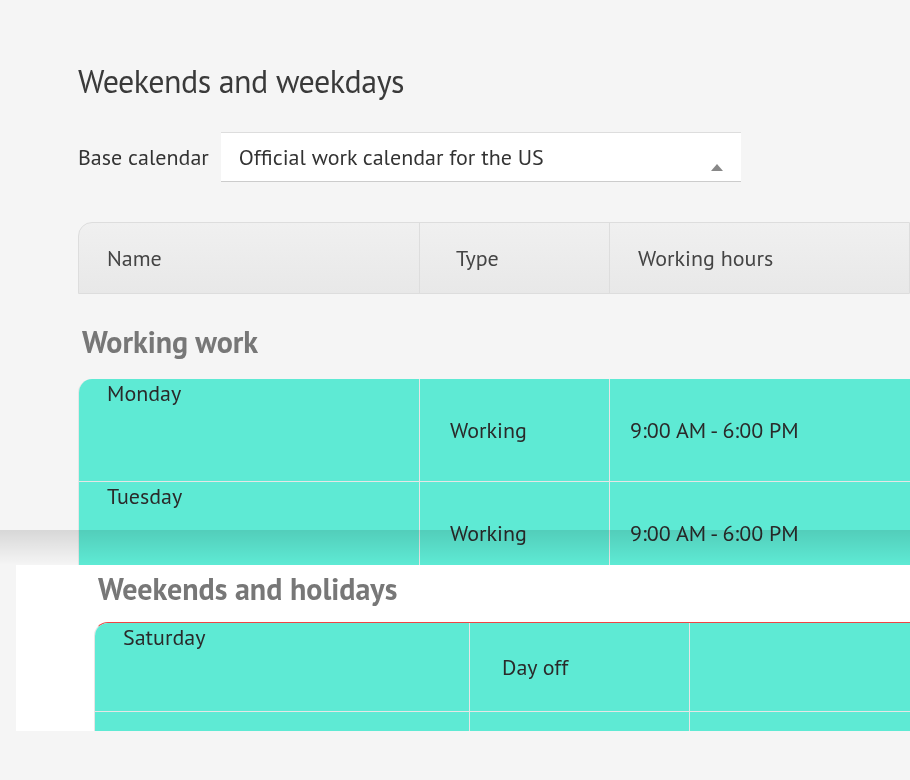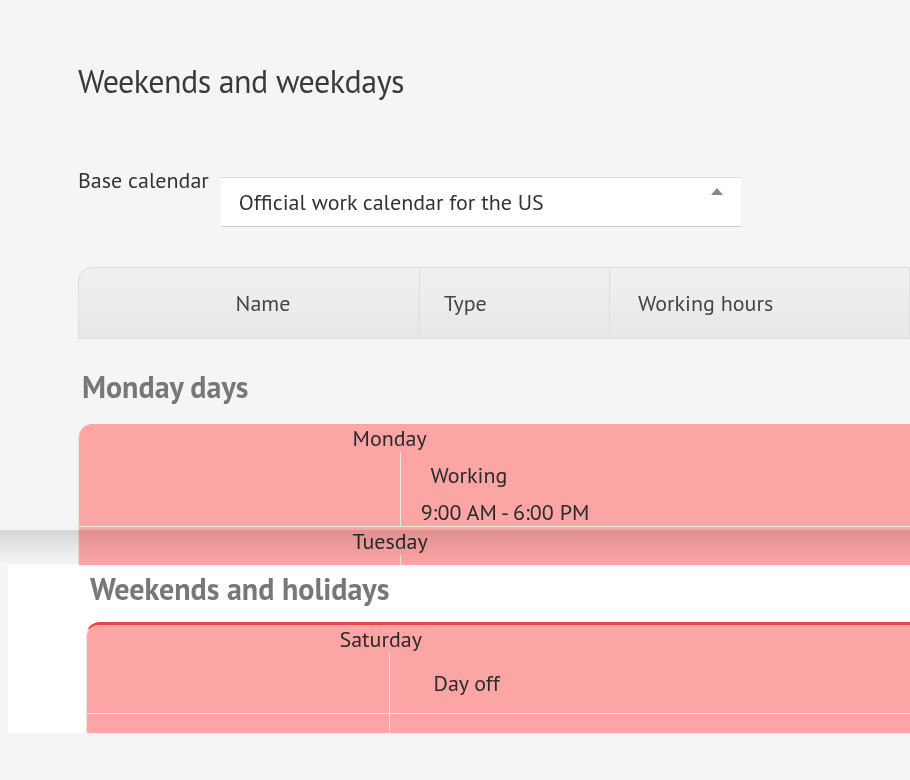--- a/index.html
+++ b/index.html
@@ -37,26 +37,25 @@
     }
     .calendar-select {
       background: #fff;
       border: 1px solid #ddd;
       border-left: none;
       border-right: none;
       border-bottom: 1px solid #ccc;
       padding: 10px 18px;
       width: 520px;
       display: flex;
-      align-items: flex-start;
+      align-items: flex-end;
       justify-content: space-between;
       font-size: 22px;
       color: #333;
       cursor: pointer;
-      margin-top: 45px;
     }
     .calendar-select-arrow {
       width: 0;
       height: 0;
       border-left: 6px solid transparent;
       border-right: 6px solid transparent;
       border-bottom: 7px solid #888;
     }
     .table-container {
       position: relative;
@@ -69,57 +68,55 @@
       height: 72px;
       align-items: center;
       overflow: hidden;
     }
     .col-name {
       width: 340px;
       padding-left: 28px;
     }
     .col-type {
       width: 190px;
-      padding-left: 24px;
+      padding-left: 36px;
       border-left: 1px solid #ddd;
       height: 100%;
       display: flex;
       align-items: center;
     }
     .col-hours {
       flex: 1;
       padding-left: 28px;
       border-left: 1px solid #ddd;
       height: 100%;
       display: flex;
       align-items: center;
     }
     .table-header .th {
       font-size: 22px;
       color: #444;
       font-weight: 400;
-      text-align: center;
     }
     .section-title {
       font-size: 30px;
       font-weight: 600;
       color: #777;
       margin: 28px 0 18px 4px;
     }
     .grid-section {
       border-top-left-radius: 14px;
       overflow: hidden;
       border-left: 1px solid #e6e6e6;
     }
     .grid-row {
       display: flex;
-      background: #fca5a5;
+      background: #5eead4;
       height: 102px;
-      align-items: center;
-      flex-direction: column;
+      align-items: flex-start;
     }
     .grid-row + .grid-row {
       border-top: 1px solid #e6e6e6;
     }
     .grid-row .cell {
       display: flex;
       align-items: center;
       font-size: 22px;
       color: #2a2a2a;
     }
@@ -145,42 +142,42 @@
       left: 0;
       right: 0;
       top: 530px;
       height: 35px;
       background: linear-gradient(to bottom, rgba(0,0,0,0.12), rgba(0,0,0,0));
       pointer-events: none;
       z-index: 5;
     }
     .section2-wrap {
       position: absolute;
-      left: 8px;
+      left: 16px;
       right: 0;
       top: 565px;
       background: #fff;
       padding-left: 78px;
       padding-top: 4px;
     }
     .section2-wrap .section-title {
       margin-top: 0;
       margin-bottom: 14px;
     }
     .grid-section2 {
       border-top-left-radius: 14px;
       overflow: hidden;
       border-left: 1px solid #e6e6e6;
-      border-top: 3px solid #ef4444;
+      border-top: 1px solid #ef4444;
     }
     .grid-section2 .grid-row {
       height: 88px;
     }
     .grid-section2 .cell.col-type {
-      padding-left: 44px;
+      padding-left: 32px;
       width: 220px;
     }
     .grid-section2 .cell.col-name {
       width: 374px;
     }
     .grid-section2 .grid-row:last-child {
       height: 20px;
       border-top: 1px solid #e6e6e6;
     }
   </style>
@@ -198,21 +195,21 @@
     </div>
   </div>
 
   <div class="table-container">
     <div class="table-header">
       <div class="th col-name">Name</div>
       <div class="th col-type">Type</div>
       <div class="th col-hours">Working hours</div>
     </div>
 
-    <div class="section-title">Monday days</div>
+    <div class="section-title">Working work</div>
 
     <div class="grid-section">
       <div class="grid-row">
         <div class="cell col-name">Monday</div>
         <div class="cell col-type">Working</div>
         <div class="cell col-hours">9:00 AM - 6:00 PM</div>
       </div>
       <div class="grid-row">
         <div class="cell col-name">Tuesday</div>
         <div class="cell col-type">Working</div>

